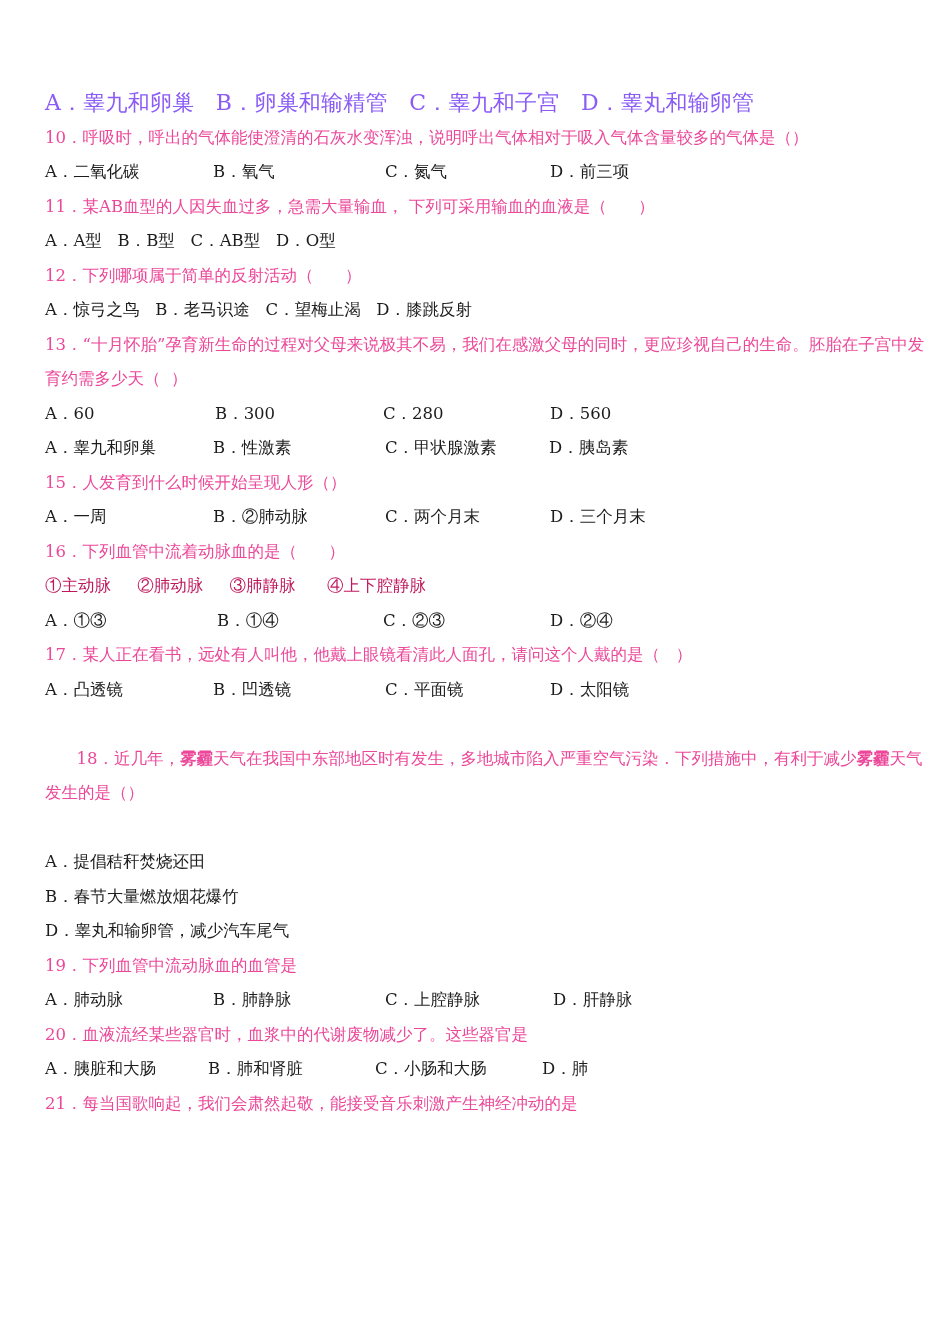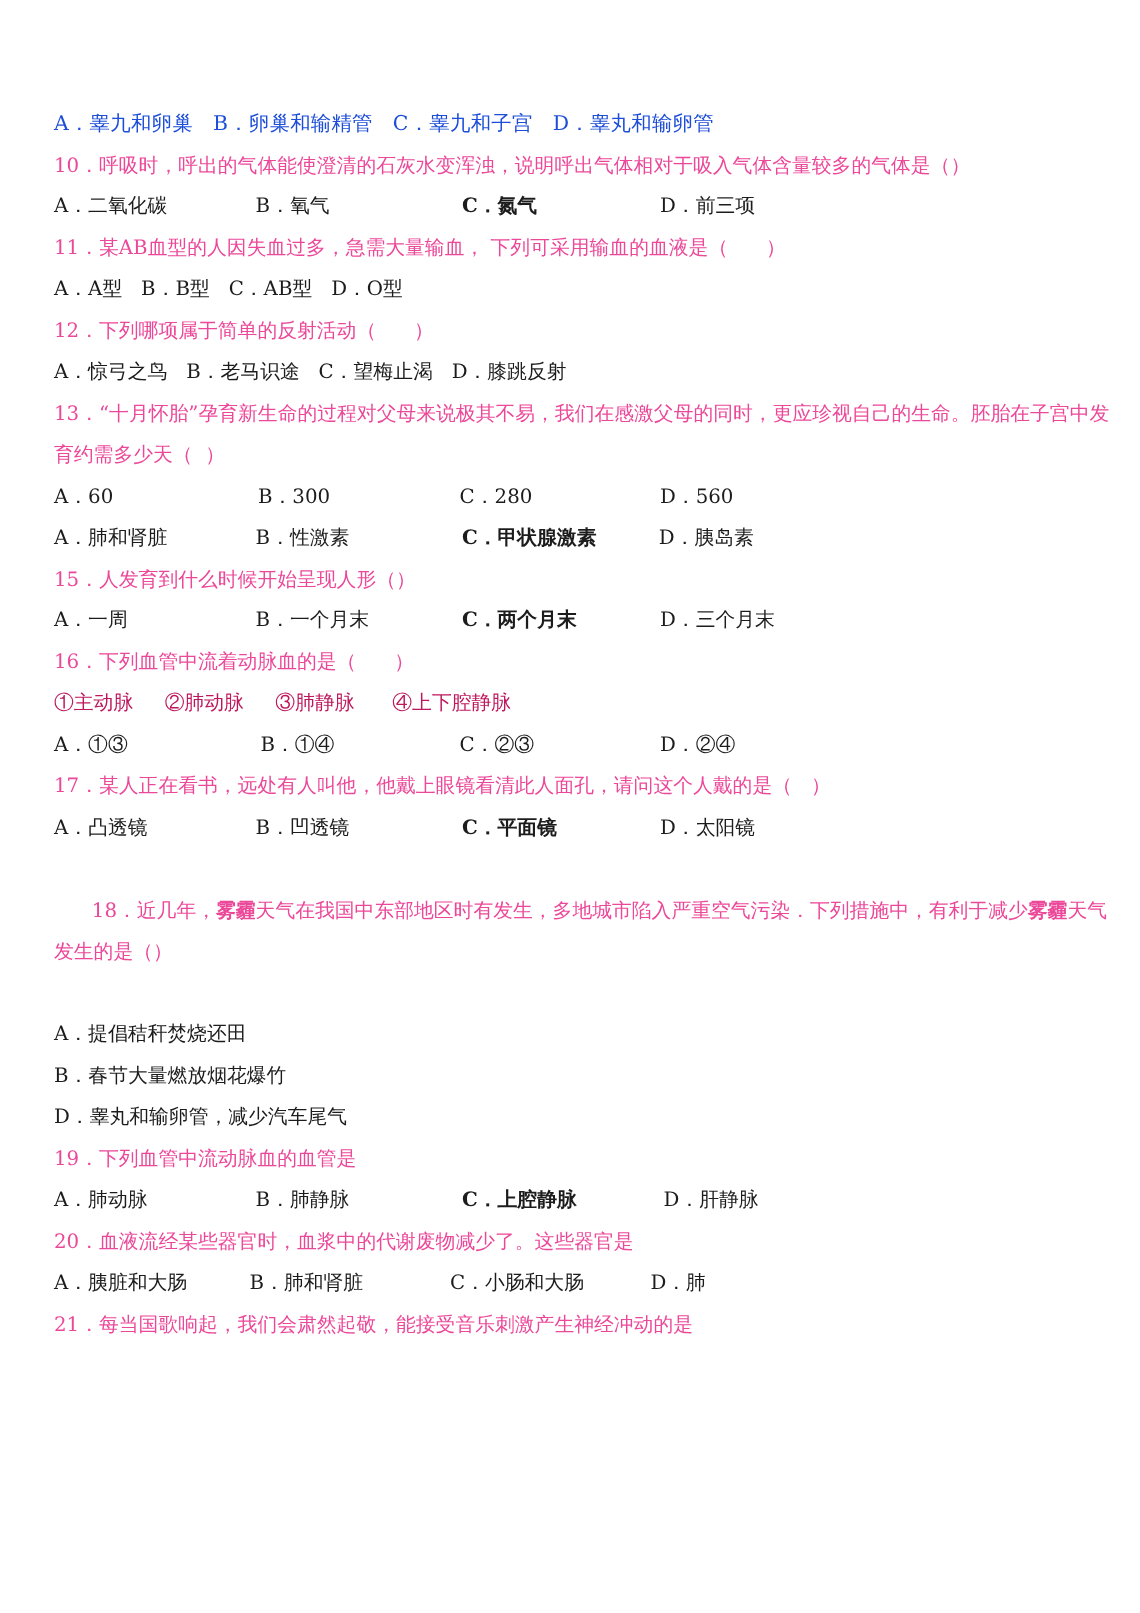--- a/index.html
+++ b/index.html
@@ -25,25 +25,25 @@
   }
   .content {
     position: absolute;
     left: 45px;
     top: 86px;
     width: 880px;
   }
 
   
   .line {
-    font-size: 17px;
+    font-size: 22px;
     line-height: 34.5px;
     white-space: pre;
     letter-spacing: 0.2px;
-    color: #1d4ed8;
+    color: #8b5cf6;
   }
   .stem {
     font-size: 16.5px;
     line-height: 34.5px;
     white-space: pre-wrap;
     color: #ec4899;
   }
   .bold {
     font-weight: bold;
   }
@@ -56,21 +56,21 @@
     font-size: 16.5px;
   }
   .opt-row .opt {
     position: absolute;
     top: 0;
     white-space: pre;
     color: #1c1c1c;
   }
   .opt-row .c1 { left: 0px; }
   .opt-row .c2 { left: 168px; }
-  .opt-row .c3 { left: 340px; font-weight: bold; }
+  .opt-row .c3 { left: 340px; }
   .opt-row .c4 { left: 505px; }
 
   
   .opt-inline {
     height: 34.5px;
     line-height: 34.5px;
     font-size: 16.5px;
     white-space: pre;
     color: #1c1c1c;
   }
@@ -116,30 +116,30 @@
 
     <div class="stem">13．“十月怀胎”孕育新生命的过程对父母来说极其不易，我们在感激父母的同时，更应珍视自己的生命。胚胎在子宫中发育约需多少天（  ）</div>
     <div class="opt-row">
       <span class="opt c1">A．60</span>
       <span class="opt" style="left:170px">B．300</span>
       <span class="opt" style="left:338px">C．280</span>
       <span class="opt c4">D．560</span>
     </div>
 
     <div class="opt-row">
-      <span class="opt c1">A．肺和肾脏</span>
+      <span class="opt c1">A．睾九和卵巢</span>
       <span class="opt c2">B．性激素</span>
       <span class="opt c3">C．甲状腺激素</span>
       <span class="opt" style="left:504px">D．胰岛素</span>
     </div>
 
     <div class="stem">15．人发育到什么时候开始呈现人形（）</div>
     <div class="opt-row">
       <span class="opt c1">A．一周</span>
-      <span class="opt c2">B．一个月末</span>
+      <span class="opt c2">B．②肺动脉</span>
       <span class="opt c3">C．两个月末</span>
       <span class="opt c4">D．三个月末</span>
     </div>
 
     <div class="stem">16．下列血管中流着动脉血的是（      ）</div>
     <div class="num-list">①主动脉     ②肺动脉     ③肺静脉      ④上下腔静脉</div>
     <div class="opt-row">
       <span class="opt c1">A．①③</span>
       <span class="opt" style="left:172px">B．①④</span>
       <span class="opt" style="left:338px">C．②③</span>

